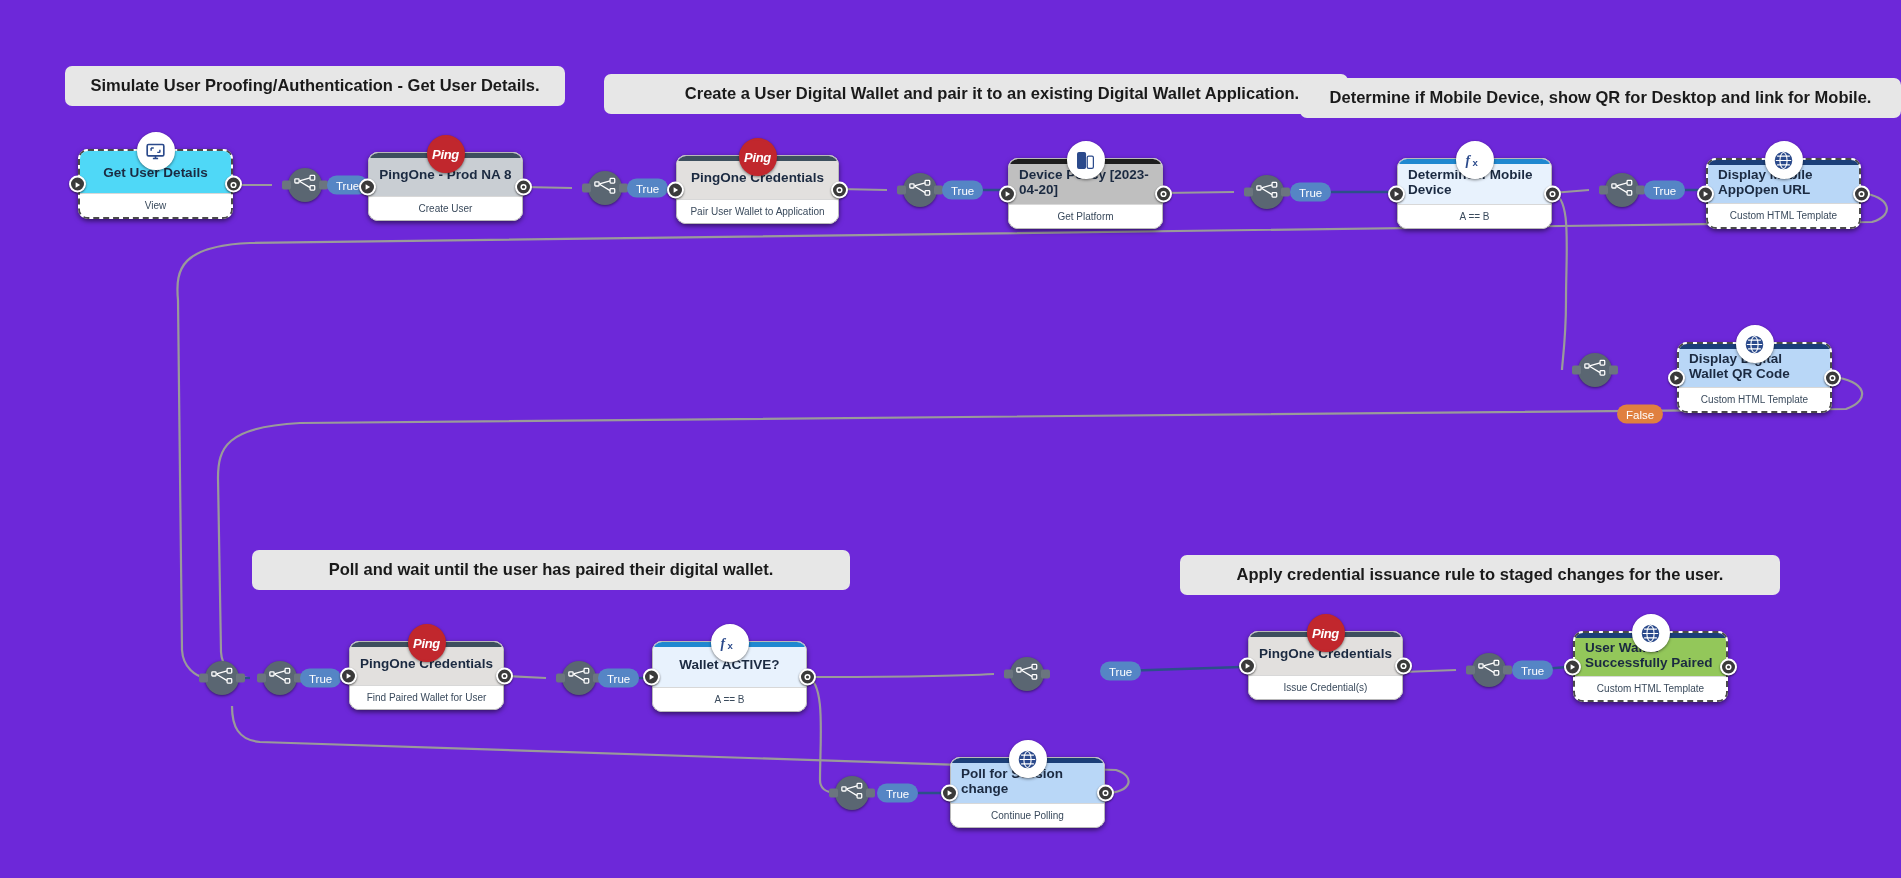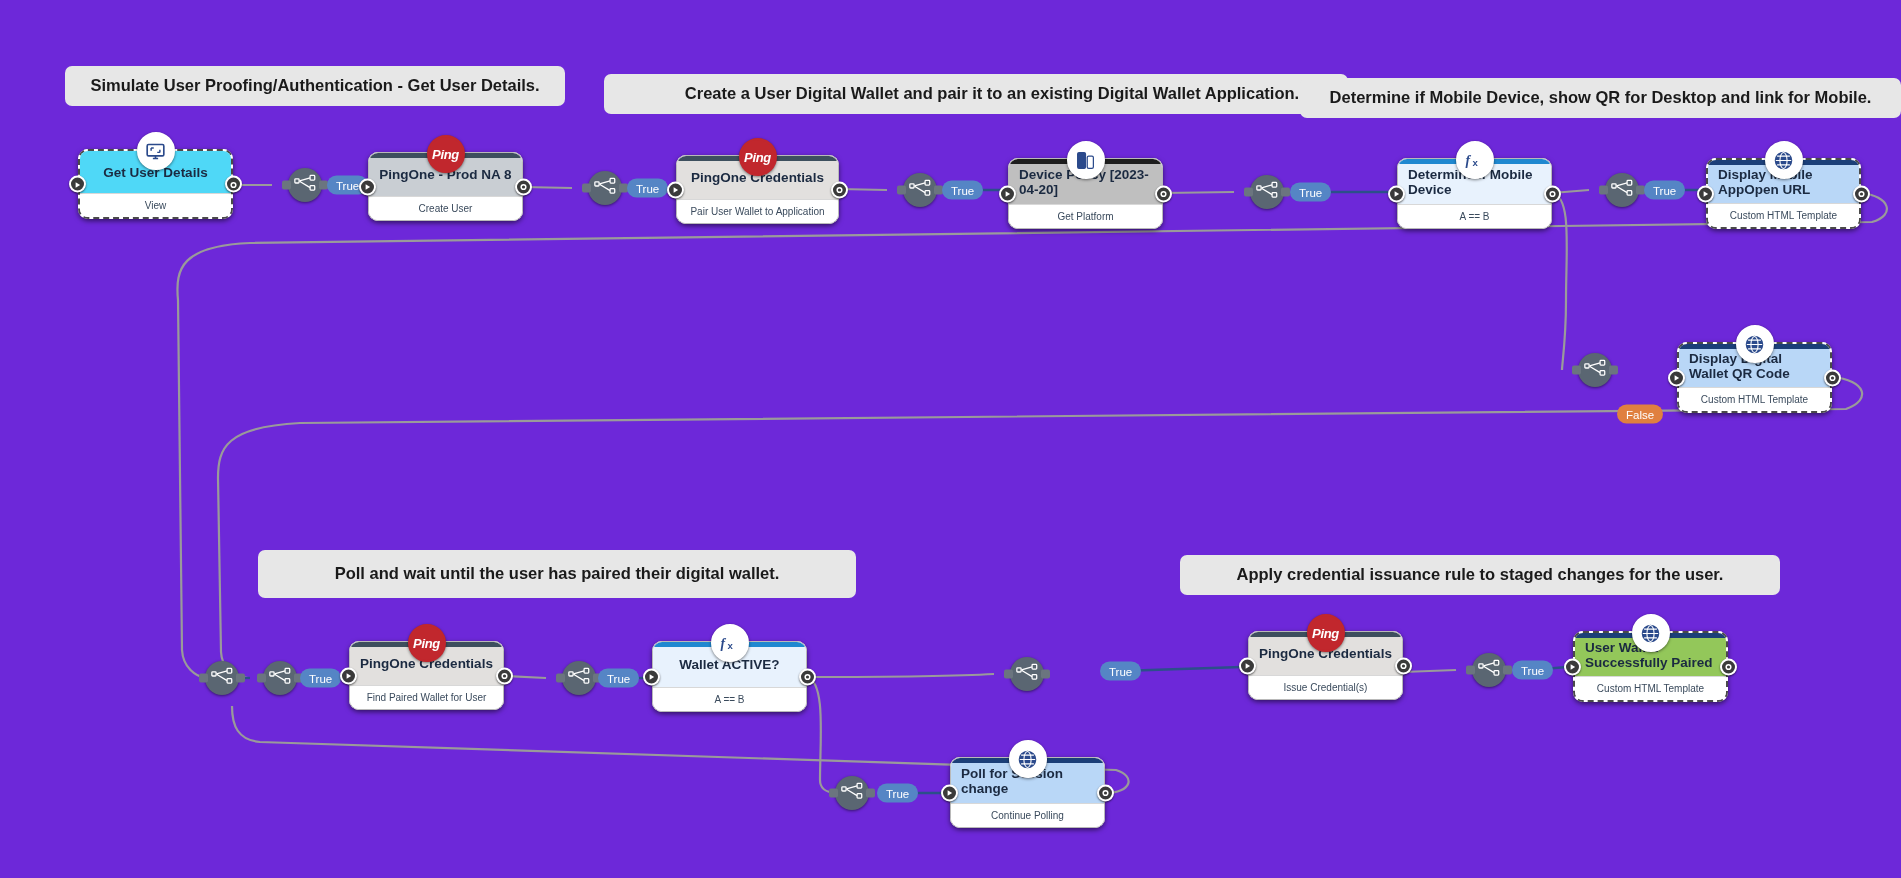--- a/index.html
+++ b/index.html
@@ -250,21 +250,21 @@
   <div id="layer">
       <div class="banner" style="left: 65px; top: 66px; width: 500px; height: 40px;">
         <span>Simulate User Proofing/Authentication - Get User Details.</span>
       </div>
       <div class="banner" style="left: 604px; top: 74px; width: 744px; height: 40px; padding-left: 48px;">
         <span>Create a User Digital Wallet and pair it to an existing Digital Wallet Application.</span>
       </div>
       <div class="banner" style="left: 1300px; top: 78px; width: 601px; height: 40px;">
         <span>Determine if Mobile Device, show QR for Desktop and link for Mobile.</span>
       </div>
-      <div class="banner" style="left: 258px; top: 550px; width: 598px; height: 48px;">
+      <div class="banner" style="left: 252px; top: 550px; width: 598px; height: 40px;">
         <span>Poll and wait until the user has paired their digital wallet.</span>
       </div>
       <div class="banner" style="left: 1180px; top: 555px; width: 600px; height: 40px;">
         <span>Apply credential issuance rule to staged changes for the user.</span>
       </div>
       <div class="node dashed v-cyan" style="left: 78px; top: 149px; width: 155px; height: 70px;">
         <div class="node-inner">
           <div class="node-topbar"></div>
           <div class="node-body">
             <div class="node-title">Get User Details</div>

